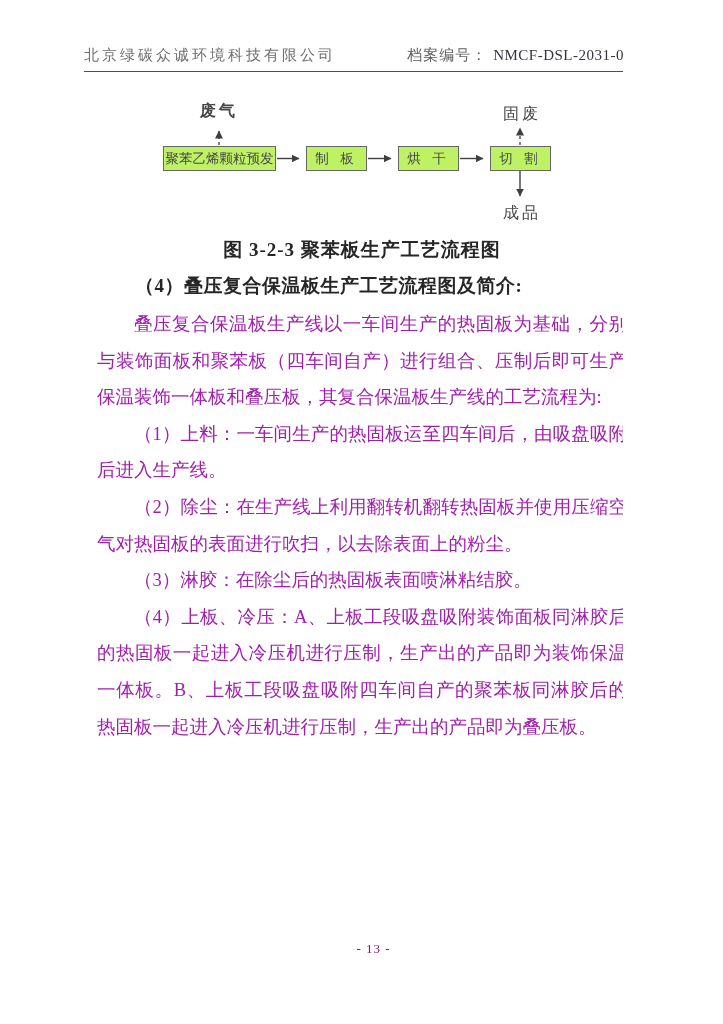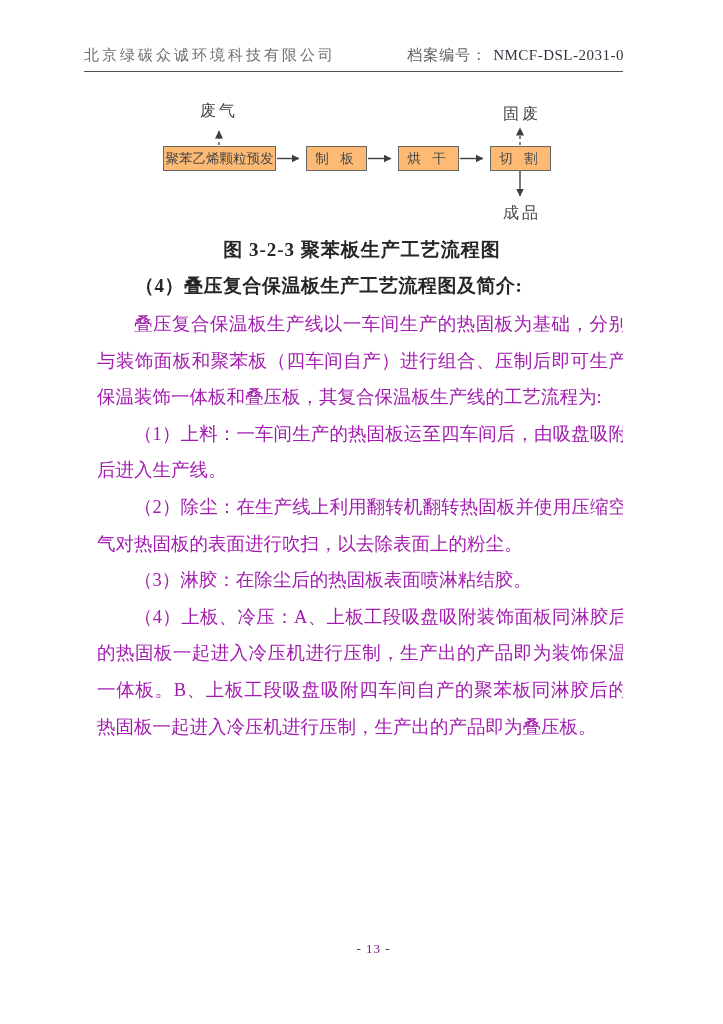--- a/index.html
+++ b/index.html
@@ -58,39 +58,39 @@
     left: 0;
     top: 0;
     width: 723px;
     height: 240px;
   }
   .fc-box {
     position: absolute;
     box-sizing: border-box;
     height: 25px;
     border: 1px solid #666666;
-    background: #fdba74;
+    background: #bef264;
     color: #474747;
     font-size: 13.5px;
     line-height: 23px;
     text-align: center;
     white-space: nowrap;
   }
   .fc-box.b1 { left: 163px; top: 146px; width: 113px; }
   .fc-box.b2 { left: 306px; top: 146px; width: 61px; letter-spacing: 4px; }
   .fc-box.b3 { left: 398px; top: 146px; width: 61px; letter-spacing: 4px; }
   .fc-box.b4 { left: 490px; top: 146px; width: 61px; letter-spacing: 4px; }
   .fc-label {
     position: absolute;
     font-size: 16px;
     letter-spacing: 3px;
     color: #474747;
     white-space: nowrap;
   }
-  .fc-label.waste-gas   { left: 200px; top: 101px; }
+  .fc-label.waste-gas   { left: 200px; top: 101px; font-weight: bold; }
   .fc-label.solid-waste { left: 503px; top: 92px; margin-top: 12px; }
   .fc-label.product     { left: 503px; top: 203px; }
 
   
   .figure-caption {
     position: absolute;
     left: 97px;
     top: 237px;
     width: 530px;
     text-align: center;

